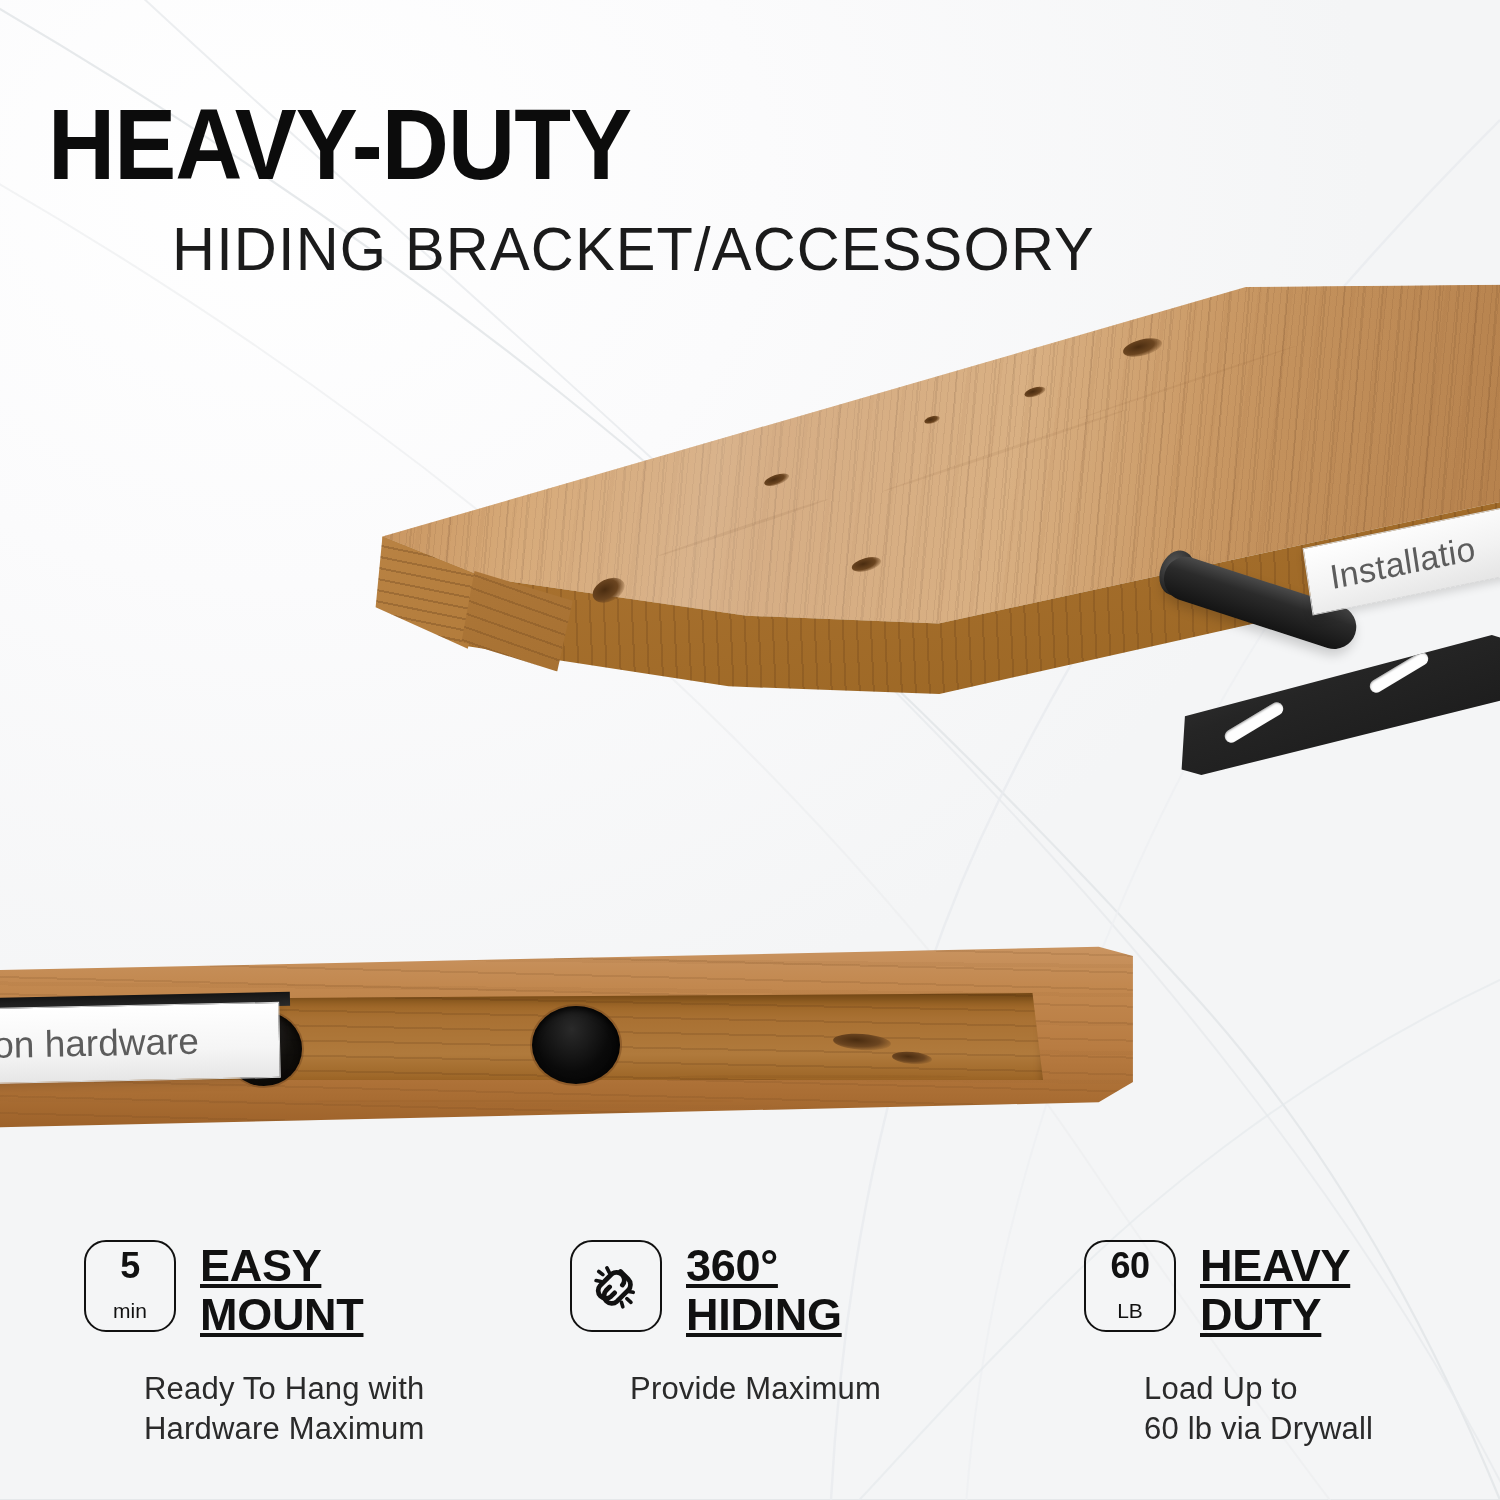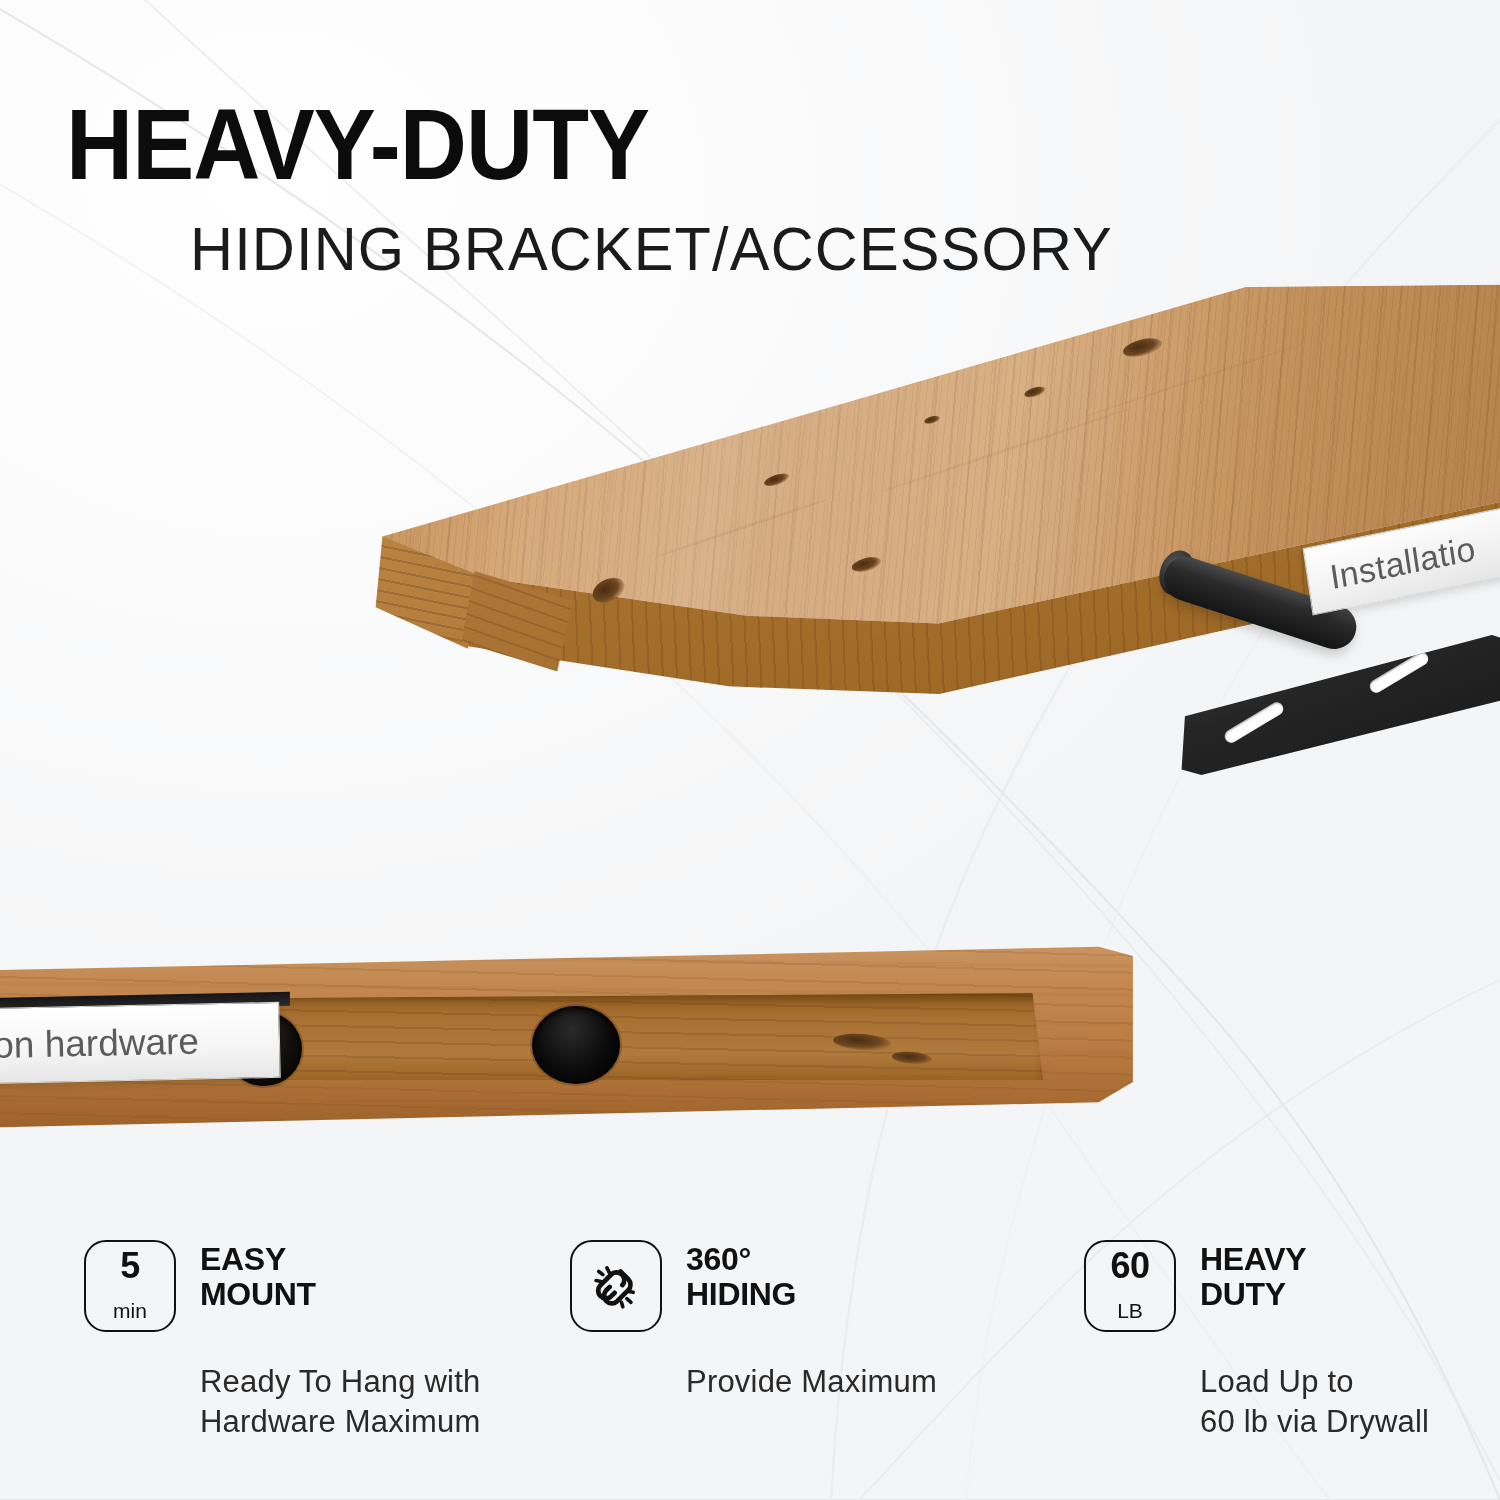--- a/index.html
+++ b/index.html
@@ -11,21 +11,21 @@
     position:relative;
   }
   #stage { position:relative; width:1500px; height:1500px; overflow:hidden;
            background:
              radial-gradient(ellipse 1100px 900px at 18% 12%, #ffffff 0%, #fbfbfc 45%, #f4f5f6 100%),
              linear-gradient(135deg,#fdfdfe 0%,#f3f4f5 60%,#eceef0 100%);
   }
   .bg-svg { position:absolute; inset:0; width:1500px; height:1500px; pointer-events:none; }
 
   
-  .headline-wrap { position:absolute; left:66px; top:96px; width:1060px; }
+  .headline-wrap { position:absolute; left:48px; top:96px; width:1060px; }
   .headline {
     font-family:"Liberation Sans Narrow","Liberation Sans", sans-serif;
     font-weight:700; font-size:100px; line-height:0.96;
     letter-spacing:-1px; color:#0c0c0c;
     transform:scaleX(0.93); transform-origin:left center;
     white-space:nowrap;
   }
   .subhead {
     margin-top:26px; margin-left:124px;
     font-family:"Liberation Sans Narrow","Liberation Sans", sans-serif;
@@ -187,25 +187,25 @@
   .badge {
     flex:0 0 auto; width:92px; height:92px;
     border:2.5px solid #111; border-radius:22px;
     display:flex; flex-direction:column; align-items:center; justify-content:center;
     background:transparent;
   }
   .badge-num { font-size:36px; font-weight:700; line-height:1; color:#111; letter-spacing:-0.5px; }
   .badge-unit { font-size:21px; font-weight:400; line-height:1.25; color:#111; margin-top:14px; }
   .feat-title {
     font-family:"Liberation Sans Narrow","Liberation Sans", sans-serif;
-    font-weight:700; font-size:32px; line-height:1.08; color:#111;
-    letter-spacing:-0.3px; padding-top:2px;
+    font-weight:700; font-size:45px; line-height:1.08; color:#111;
+    letter-spacing:-0.3px; padding-top:2px;text-decoration:underline;
   }
   .feat-desc {
-    margin-top:30px; margin-left:116px;
+    margin-top:30px; margin-left:60px;
     font-family:"Liberation Sans Narrow","Liberation Sans", sans-serif;
     font-weight:300; font-size:31px; line-height:1.30; color:#2a2a2a;
     letter-spacing:0.2px;
   }
   .chain-icon { width:58px; height:58px; }
 </style>
 </head>
 <body>
 
 <div id="stage">

